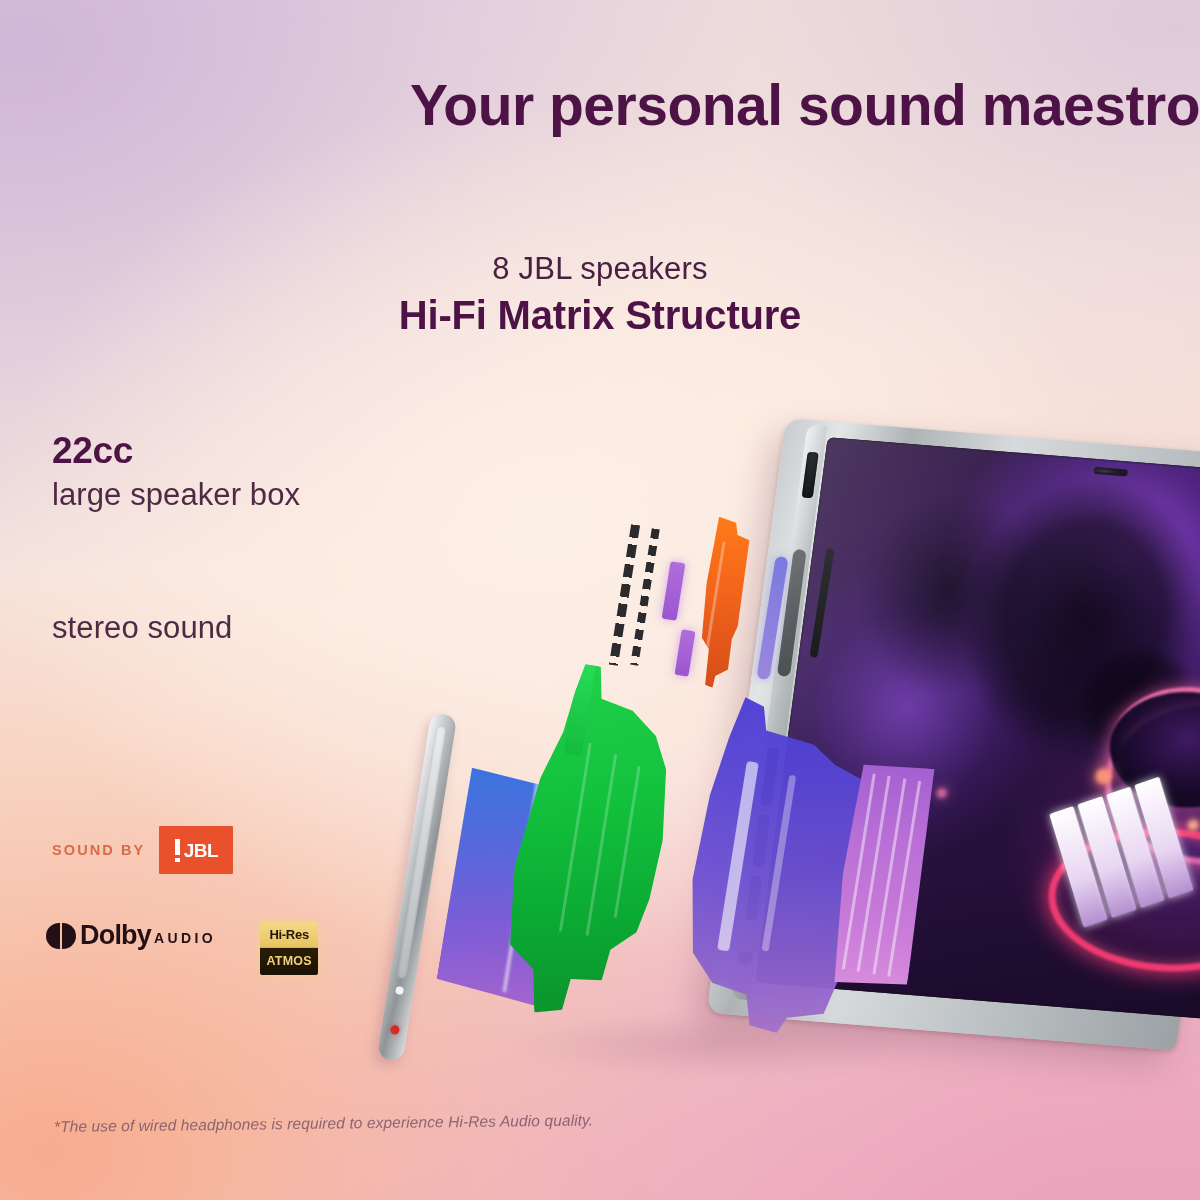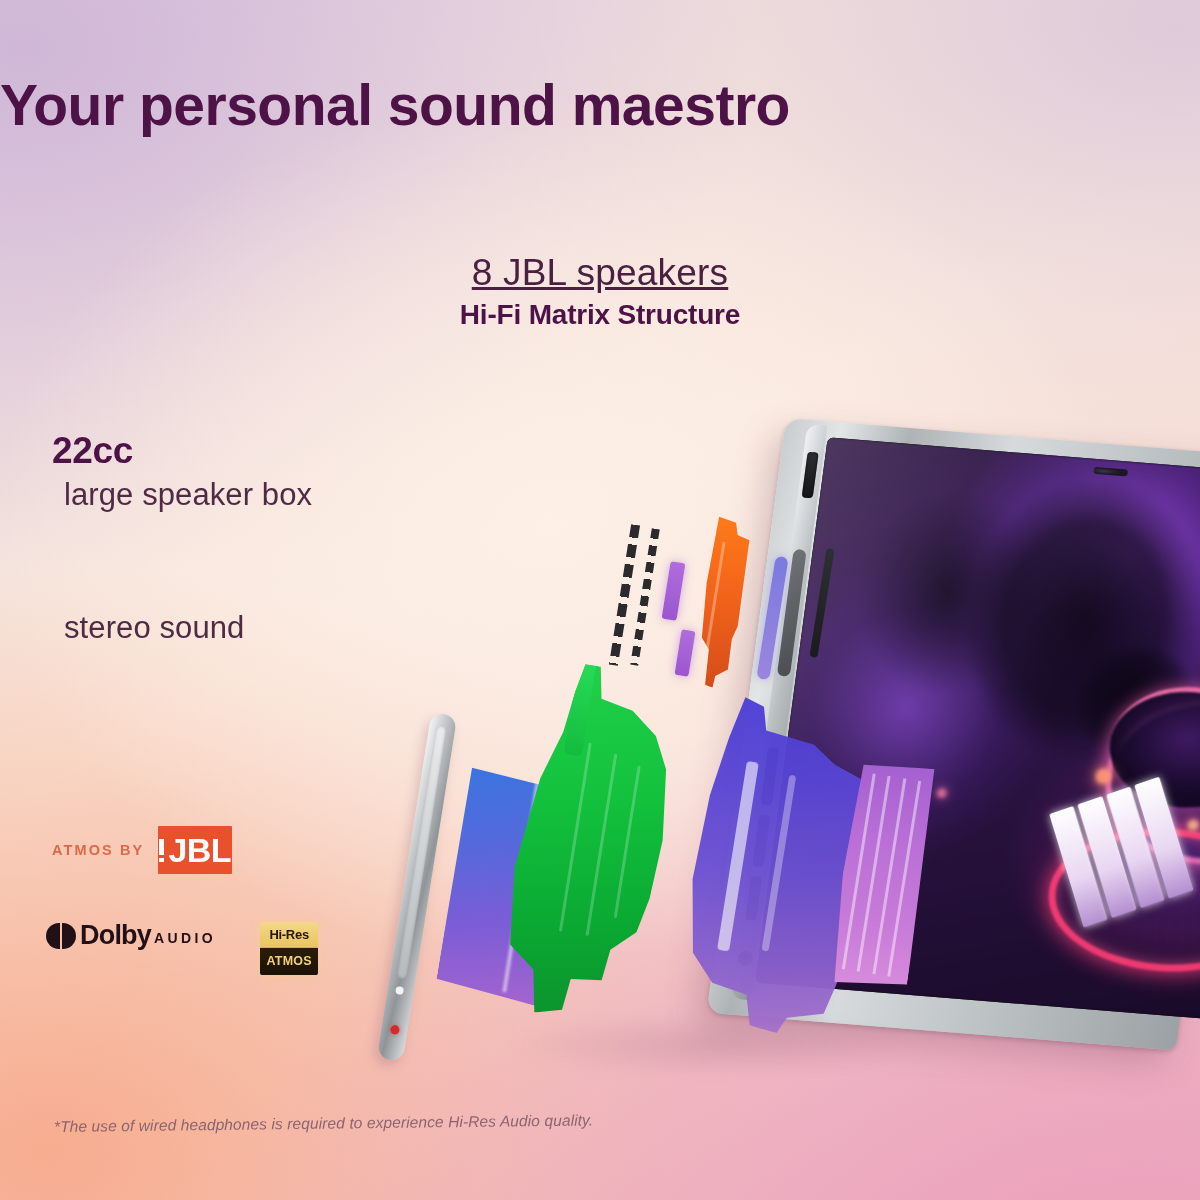--- a/index.html
+++ b/index.html
@@ -25,42 +25,41 @@
   
   #wash{
     position:absolute; inset:0;
     background:radial-gradient(62% 48% at 46% 44%, rgba(253,240,231,0.92) 0%, rgba(252,236,227,0.55) 45%, rgba(250,230,222,0) 75%);
     pointer-events:none;
   }
 
   
   .headline{
     position:absolute; left:0; right:0; top:72px;
-    text-align:left;
+    text-align:right;
     font-size:57px; font-weight:bold;
     letter-spacing:-0.5px;
     color:#4d1347;
     white-space:nowrap;
   }
   .sub-wrap{
     position:absolute; left:0; right:0; top:250px; text-align:center;
   }
   .sub-line1{
-    font-size:37px; font-weight:normal; color:#4a2040; letter-spacing:0.2px;
+    font-size:31px; font-weight:normal; color:#4a2040; letter-spacing:0.2px;
     line-height:1.22;
-    text-decoration:underline;
   }
   .sub-line2{
-    font-size:28px; font-weight:bold; color:#4d1347; letter-spacing:-0.2px;
+    font-size:40px; font-weight:bold; color:#4d1347; letter-spacing:-0.2px;
     line-height:1.24; margin-top:3px;
   }
 
   .spec{ position:absolute; left:52px; }
   .spec-value{ font-size:37px; font-weight:bold; color:#4d1347; letter-spacing:-0.3px; line-height:1.12; }
-  .spec-label{ font-size:31px; font-weight:normal; color:#4f2a44; letter-spacing:0.1px; line-height:1.3; margin-top:4px;margin-left:12px; }
+  .spec-label{ font-size:31px; font-weight:normal; color:#4f2a44; letter-spacing:0.1px; line-height:1.3; margin-top:4px; }
   #spec-1{ top:430px; }
   #spec-2{ top:604px; }
 
   .footnote{
     position:absolute; left:54px; top:1118px;
     font-size:15.5px; font-style:italic; font-weight:normal;
     color:#7a5566; opacity:.85; letter-spacing:0.1px;
     transform:rotate(-0.7deg); transform-origin:left center;
   }
 
@@ -75,21 +74,21 @@
     display:flex; align-items:center; justify-content:center; gap:3px;
     position:relative;
   }
   .jbl-bang{
     width:5px; height:23px; position:relative; margin-right:1px;
   }
   .jbl-bang i{ display:block; background:#fff; width:5px; }
   .jbl-bang i.b1{ height:16px; }
   .jbl-bang i.b2{ height:4px; margin-top:3px; }
   .jbl-word{
-    color:#fff; font-size:34px; font-weight:bold;
+    color:#fff; font-size:19px; font-weight:bold;
     letter-spacing:-0.5px; line-height:1; font-family:"Liberation Sans",sans-serif;
   }
 
   #badges{ position:absolute; left:46px; top:922px; display:flex; align-items:flex-start; gap:44px; }
   .dolby{ display:flex; align-items:center; }
   .dolby-row{ display:flex; align-items:center; gap:4px; }
   .dolby-dd{ display:flex; gap:2px; }
   .dolby-dd span{
     display:block; width:14px; height:26px; background:#231016;
   }
@@ -485,21 +484,21 @@
   <div class="spec" id="spec-1">
     <div class="spec-value">22cc</div>
     <div class="spec-label">large speaker box</div>
   </div>
 
   <div class="spec" id="spec-2">
     <div class="spec-label">stereo sound</div>
   </div>
 
   <div id="jbl-block">
-    <div class="jbl-soundby">ATMOS BY</div>
+    <div class="jbl-soundby">SOUND BY</div>
     <div class="jbl-box">
       <div class="jbl-bang">
         <i class="b1"></i>
           <i class="b2"></i>
       </div>
       <div class="jbl-word">JBL</div>
     </div>
   </div>
 
   <div id="badges">

